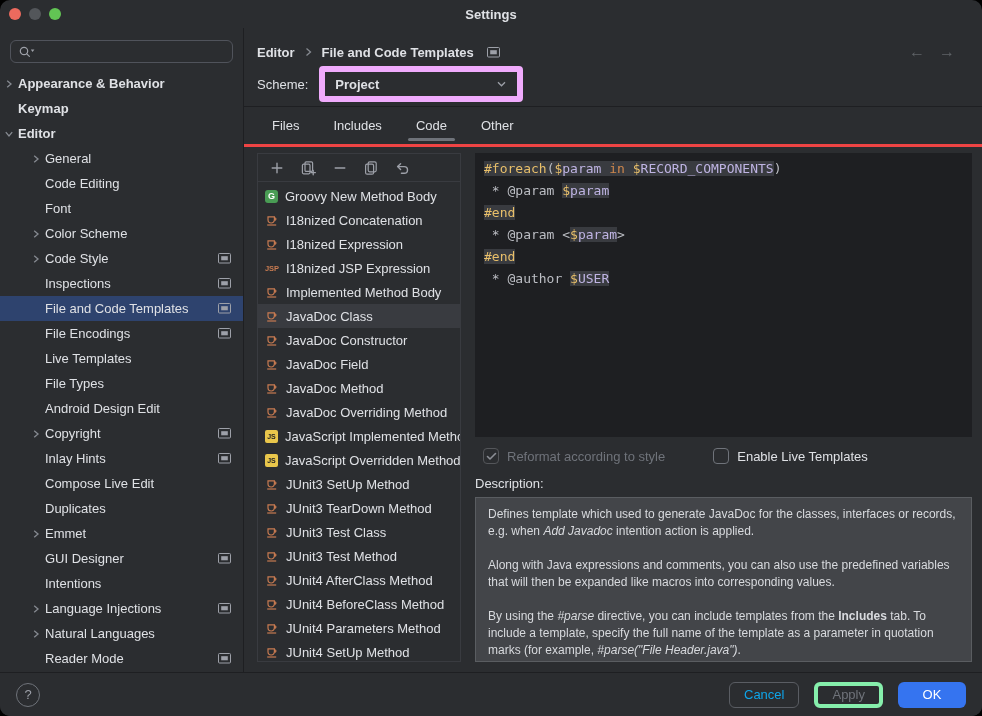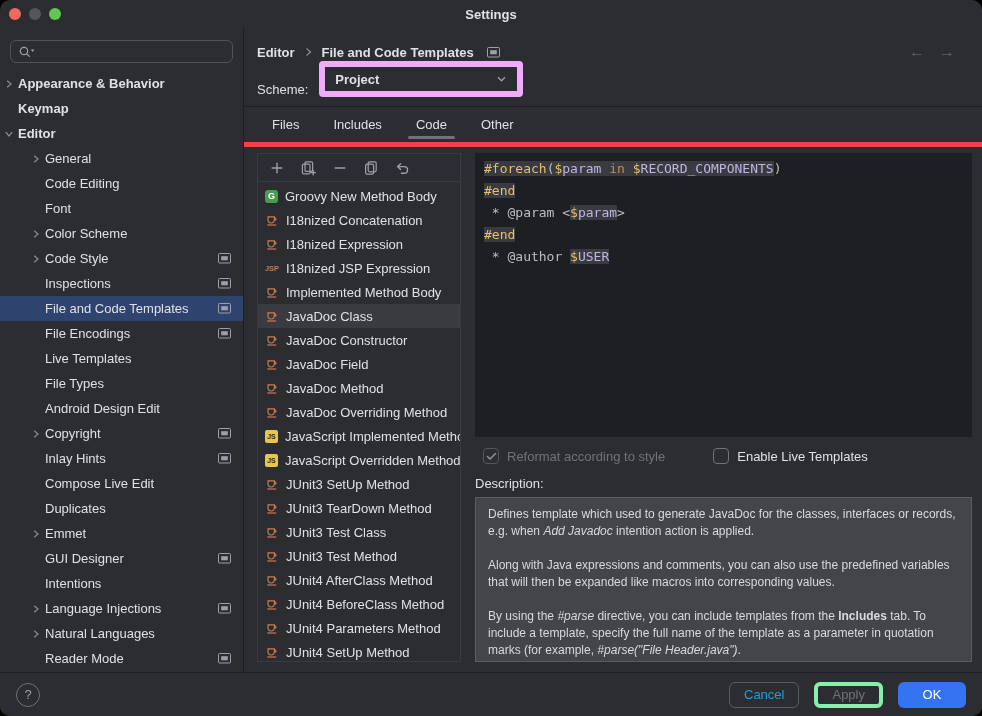--- a/index.html
+++ b/index.html
@@ -25,24 +25,24 @@
   .trow.selected{background:#2E436E;}
   .trow .screen{position:absolute;right:12px;top:7px;}
   .tlabel{white-space:nowrap;}
 
   
   .main{position:absolute;left:244px;top:28px;right:0;bottom:44px;}
   .crumbrow{height:24px;margin-top:12px;padding:0 13px;display:flex;align-items:center;gap:9px;}
   .crumb{font-weight:700;}
   .crumb-icon{margin-left:4px;}
   .navarrows{margin-left:auto;display:flex;gap:14px;color:#5F6367;font-size:16px;padding-right:14px;line-height:1;}
-  .schemerow{height:26px;margin-top:7px;padding:0 13px;display:flex;align-items:flex-end;gap:11px;}
+  .schemerow{height:26px;margin-top:7px;padding:0 13px;display:flex;align-items:center;gap:11px;}
   .dropdown{width:172px;height:24px;border:6px solid #f0abfc;border-radius:4px;display:flex;align-items:center;justify-content:space-between;padding:0 10px;font-weight:700;cursor:default;}
   .hsep{height:1px;background:#1E1F22;margin-top:9px;}
-  .tabs{height:40px;display:flex;align-items:center;padding-left:24px;border-bottom:5px solid #ef4444;box-sizing:border-box;}
+  .tabs{height:40px;display:flex;align-items:center;padding-left:24px;border-bottom:3px solid #ef4444;box-sizing:border-box;}
   .tab{position:relative;height:100%;display:flex;align-items:center;padding:0 4px;margin-right:26px;cursor:default;}
   .tab.selected::after{content:"";position:absolute;left:-4px;right:-4px;bottom:3px;height:3px;border-radius:2px;background:#6F737A;}
 
   
   .content{position:absolute;left:13px;right:10px;top:125px;bottom:10px;display:flex;}
   .listpanel{width:204px;flex:none;border:1px solid #393B40;box-sizing:border-box;display:flex;flex-direction:column;background:#2B2D30;}
   .listtoolbar{height:27px;flex:none;display:flex;align-items:center;gap:15px;padding:0 11px;border-bottom:1px solid #393B40;}
   .tbtn{display:flex;align-items:center;justify-content:center;cursor:default;}
   .tmpl-list{flex:1;overflow:hidden;padding-top:2px;}
   .lrow{height:24px;display:flex;align-items:center;gap:7px;padding:0 7px;white-space:nowrap;overflow:hidden;cursor:default;}
@@ -545,20 +545,21 @@
                 </svg>
               </span>
               <span>JUnit4 SetUp Method</span>
             </div>
           </div>
       </div>
 
       <div class="editorcol">
         <div class="editor" id="editor">
             <div class="line"><span class="c-d h">#foreach</span><span class="c-p h">(</span><span class="c-d h">$</span><span class="c-v h">param</span><span class="c-p h"> </span><span class="c-k h">in</span><span class="c-p h"> </span><span class="c-d h">$</span><span class="c-v h">RECORD_COMPONENTS</span><span class="c-p">)</span></div>
+            <div class="line"><span class="c-p"> * @param </span><span class="c-d h">$</span><span class="c-v h">param</span></div>
             <div class="line"><span class="c-d h">#end</span></div>
             <div class="line"><span class="c-p"> * @param &lt;</span><span class="c-d h">$</span><span class="c-v h">param</span><span class="c-p">&gt;</span></div>
             <div class="line"><span class="c-d h">#end</span></div>
             <div class="line"><span class="c-p"> * @author </span><span class="c-d h">$</span><span class="c-v h">USER</span></div>
           </div>
 
         <div class="optrow">
           <span class="opt disabled">
             <span class="cb">
               <svg width="11" height="9" viewBox="0 0 11 9" fill="none">

